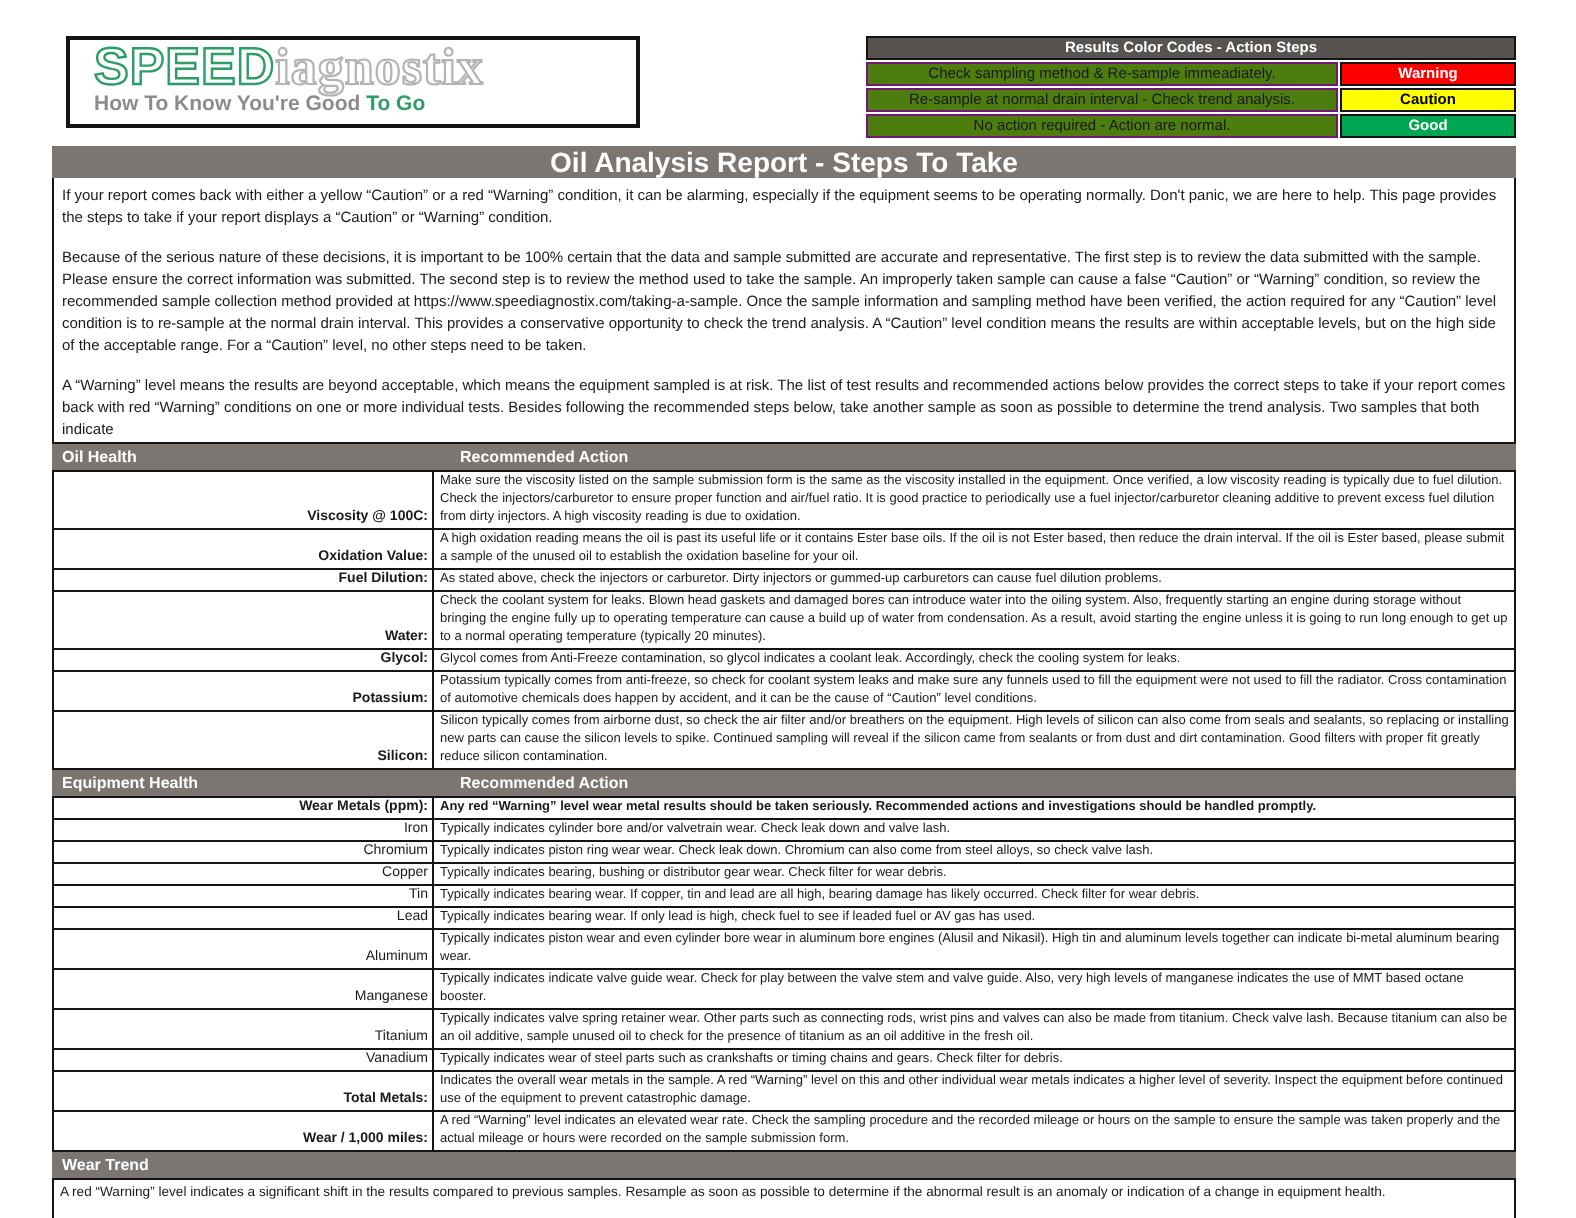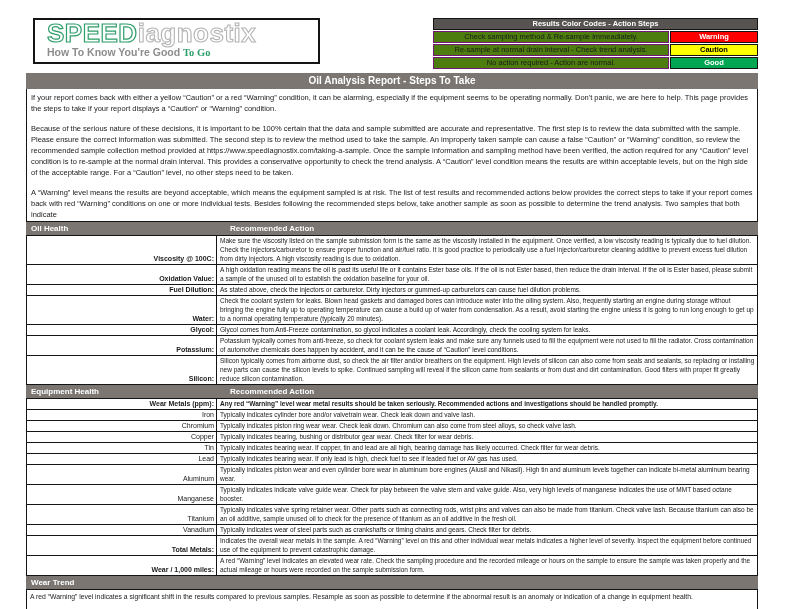--- a/index.html
+++ b/index.html
@@ -8,41 +8,41 @@
     width:788px; height:609px; background:#ffffff; overflow:hidden;
     font-family:"Liberation Sans", sans-serif; color:#1a1a1a; position:relative;
   }
   .page { padding:18px 30px 0 26px; }
 
   
   .header-row { display:flex; justify-content:space-between; align-items:flex-start; }
   .logo-box { margin-left:7px; width:287px; height:46px; border:2px solid #141414; padding:1px 0 0 12px; background:#fff; }
   .logo-line { font-weight:bold; font-size:26px; line-height:25px; letter-spacing:0.5px; white-space:nowrap; }
   .logo-speed { color:#2E9E69; }
-  .logo-rest  { color:#B4B4B4; }
+  .logo-rest  { color:#B4B4B4;font-family:Liberation Serif, serif; }
   @supports (-webkit-text-stroke: 1px black) {
     .logo-speed { color:#fff; -webkit-text-stroke:1.2px #2E9E69; }
     .logo-rest  { color:#fff; -webkit-text-stroke:1.1px #B4B4B4; }
   }
   .tagline { font-size:10.5px; font-weight:bold; color:#8C8C8C; line-height:13px; white-space:nowrap; }
-  .tagline-green { color:#2E9E69;font-family:Liberation Serif, serif; }
+  .tagline-green { color:#2E9E69; }
 
   .color-table { width:337px; font-size:7.5px;padding-left:12px; }
   .ct-header { background:#565350; color:#fff; font-weight:bold; text-align:center;
                border:1px solid #141414; height:12px; line-height:10px; margin-bottom:1px; }
   .ct-row { display:flex; margin-bottom:1px; }
   .ct-action { flex:1; border:1px solid #701a75; text-align:center; height:12px; line-height:10px; background:#4d7c0f; margin-right:1px; }
   .ct-status { width:88px; border:1px solid #141414; text-align:center; font-weight:bold; height:12px; line-height:10px; }
   .ct-status.warning { background:#FF0000; color:#ffffff; }
   .ct-status.caution { background:#FFFF00; color:#000000; }
   .ct-status.good    { background:#00A651; color:#ffffff; }
 
   
   .banner { margin-top:3px; background:#7B7672; color:#fff; font-weight:bold;
-            font-size:10px; text-align:center; height:16px; line-height:16px; }
+            font-size:14px; text-align:center; height:16px; line-height:16px; }
 
   
   .intro { border:1px solid #141414; border-top:none; padding:3px 4px 1px 4px; font-size:7.5px; line-height:11px; }
   .intro p { margin:0 0 9px 0; }
   .intro p:last-child { margin-bottom:0; }
 
   
   .section-header { background:#7B7672; color:#fff; font-weight:bold; font-size:8px;
                     height:13px; line-height:13px; display:flex;align-items:flex-end; }
   .sh-left  { padding-left:5px; width:190px; }

